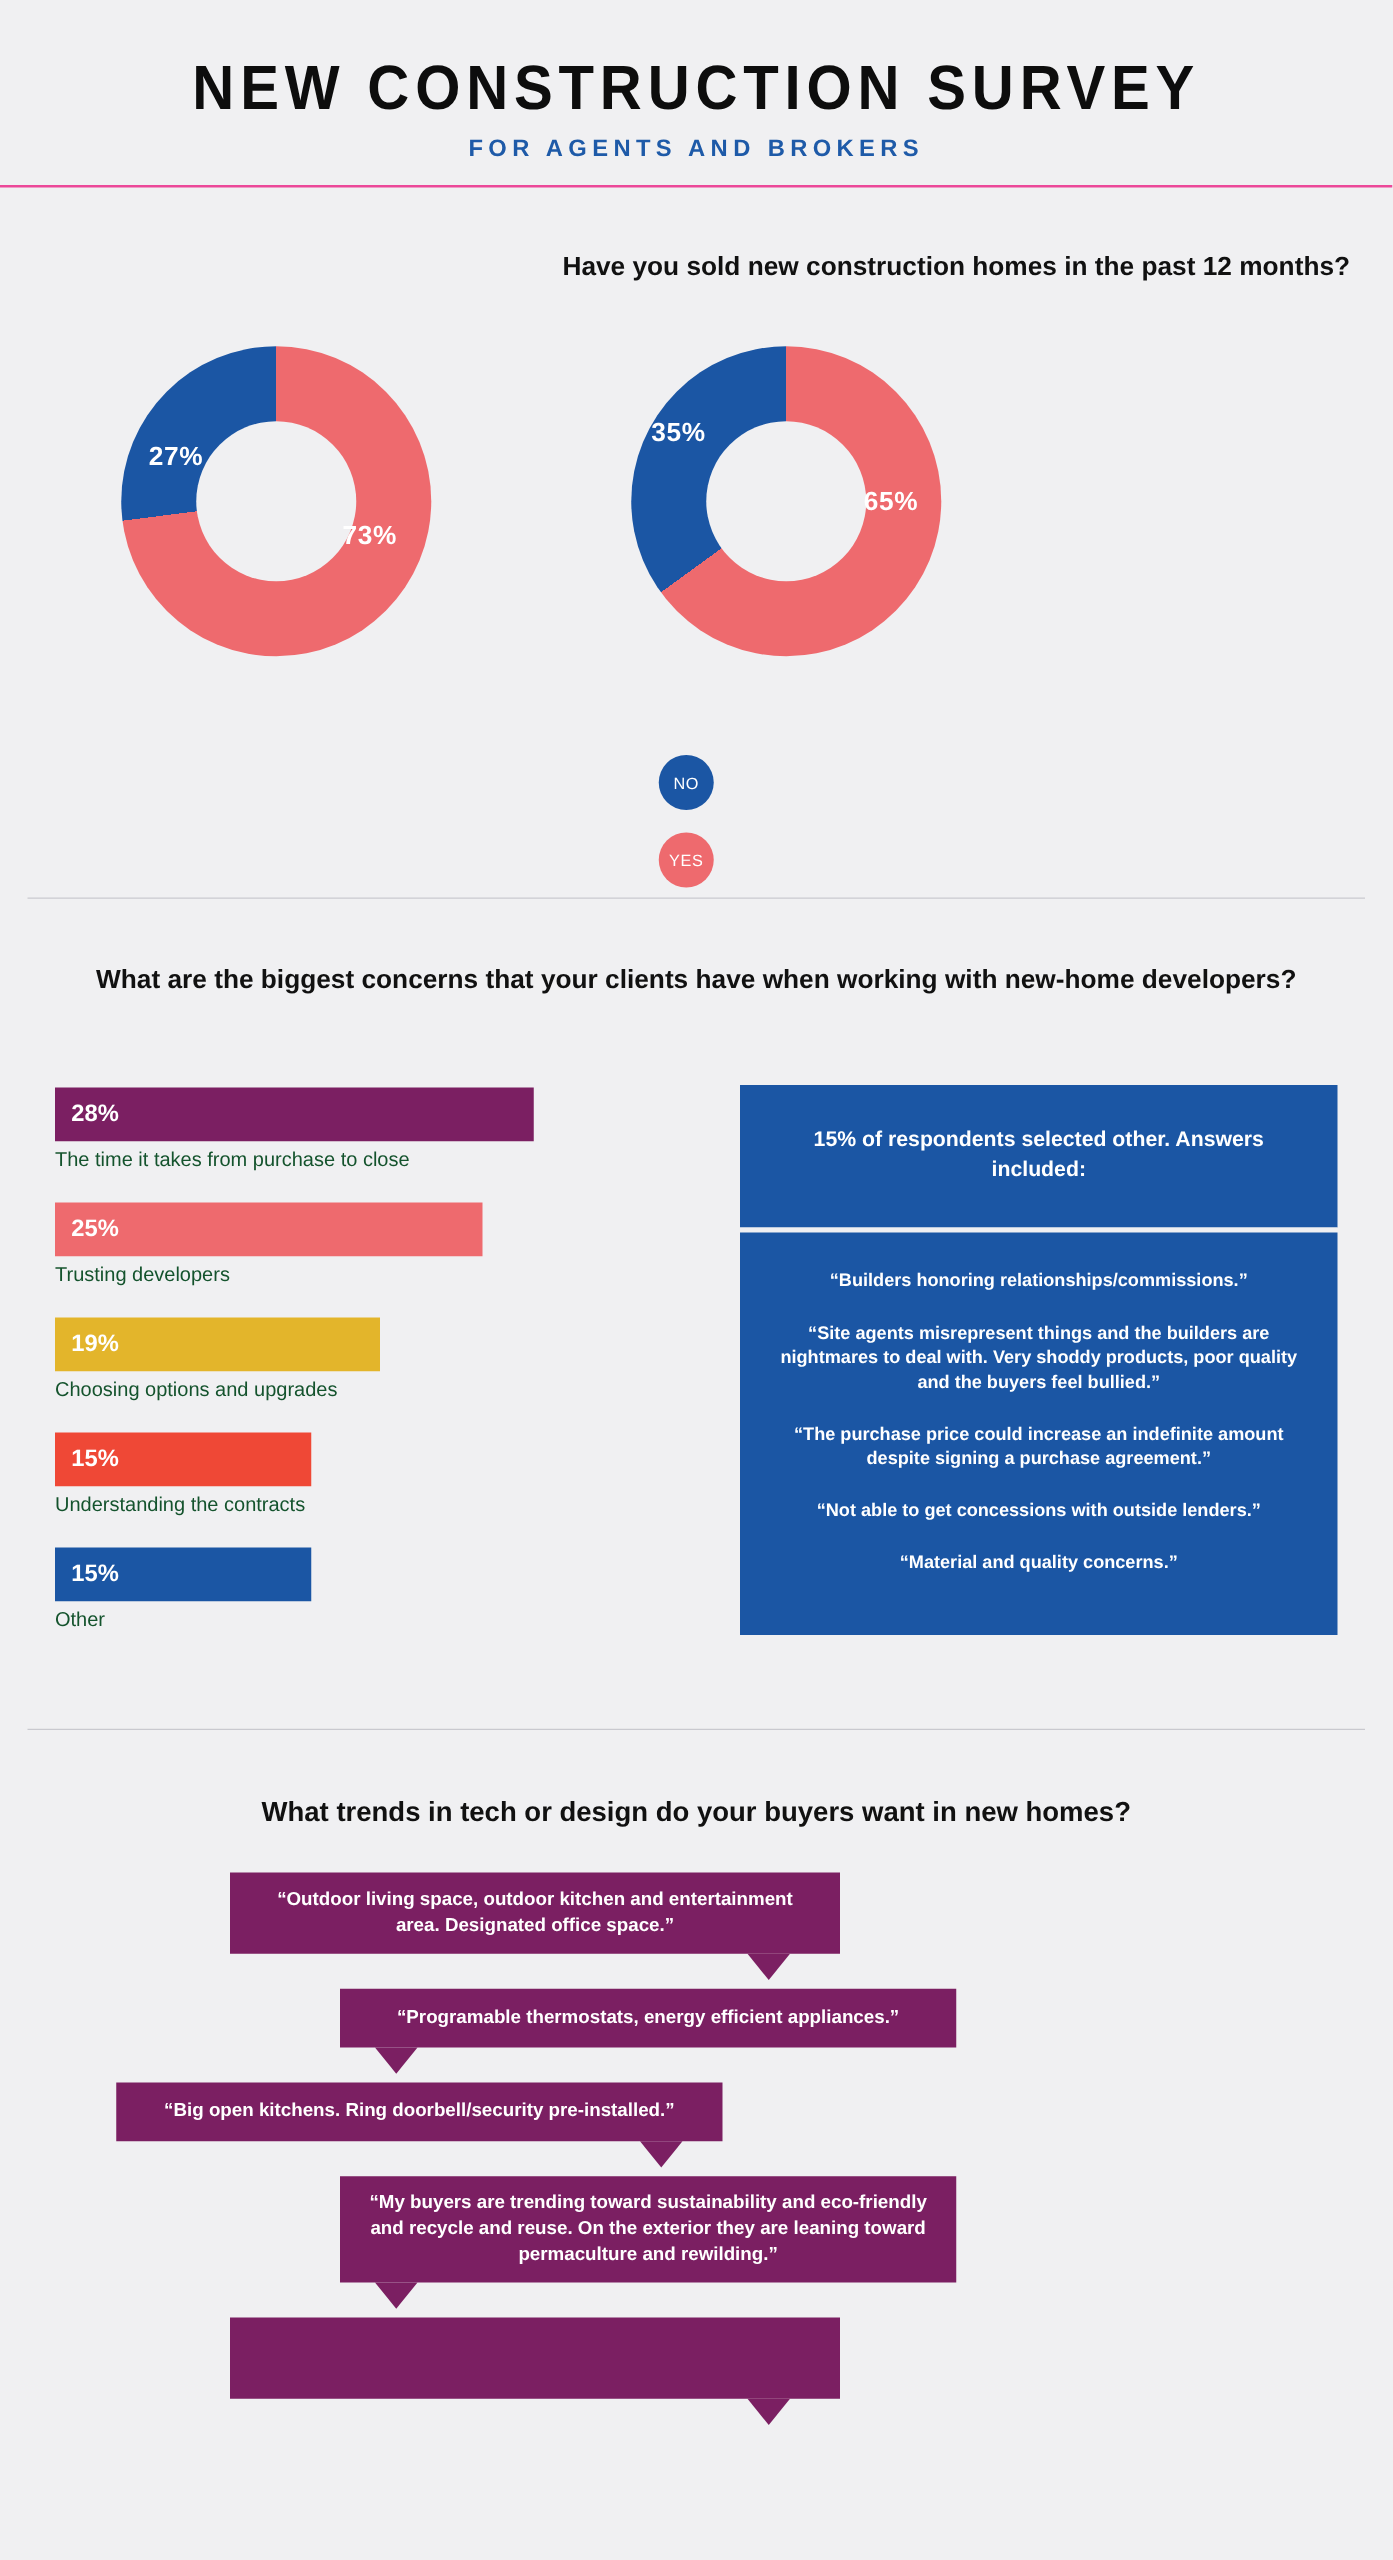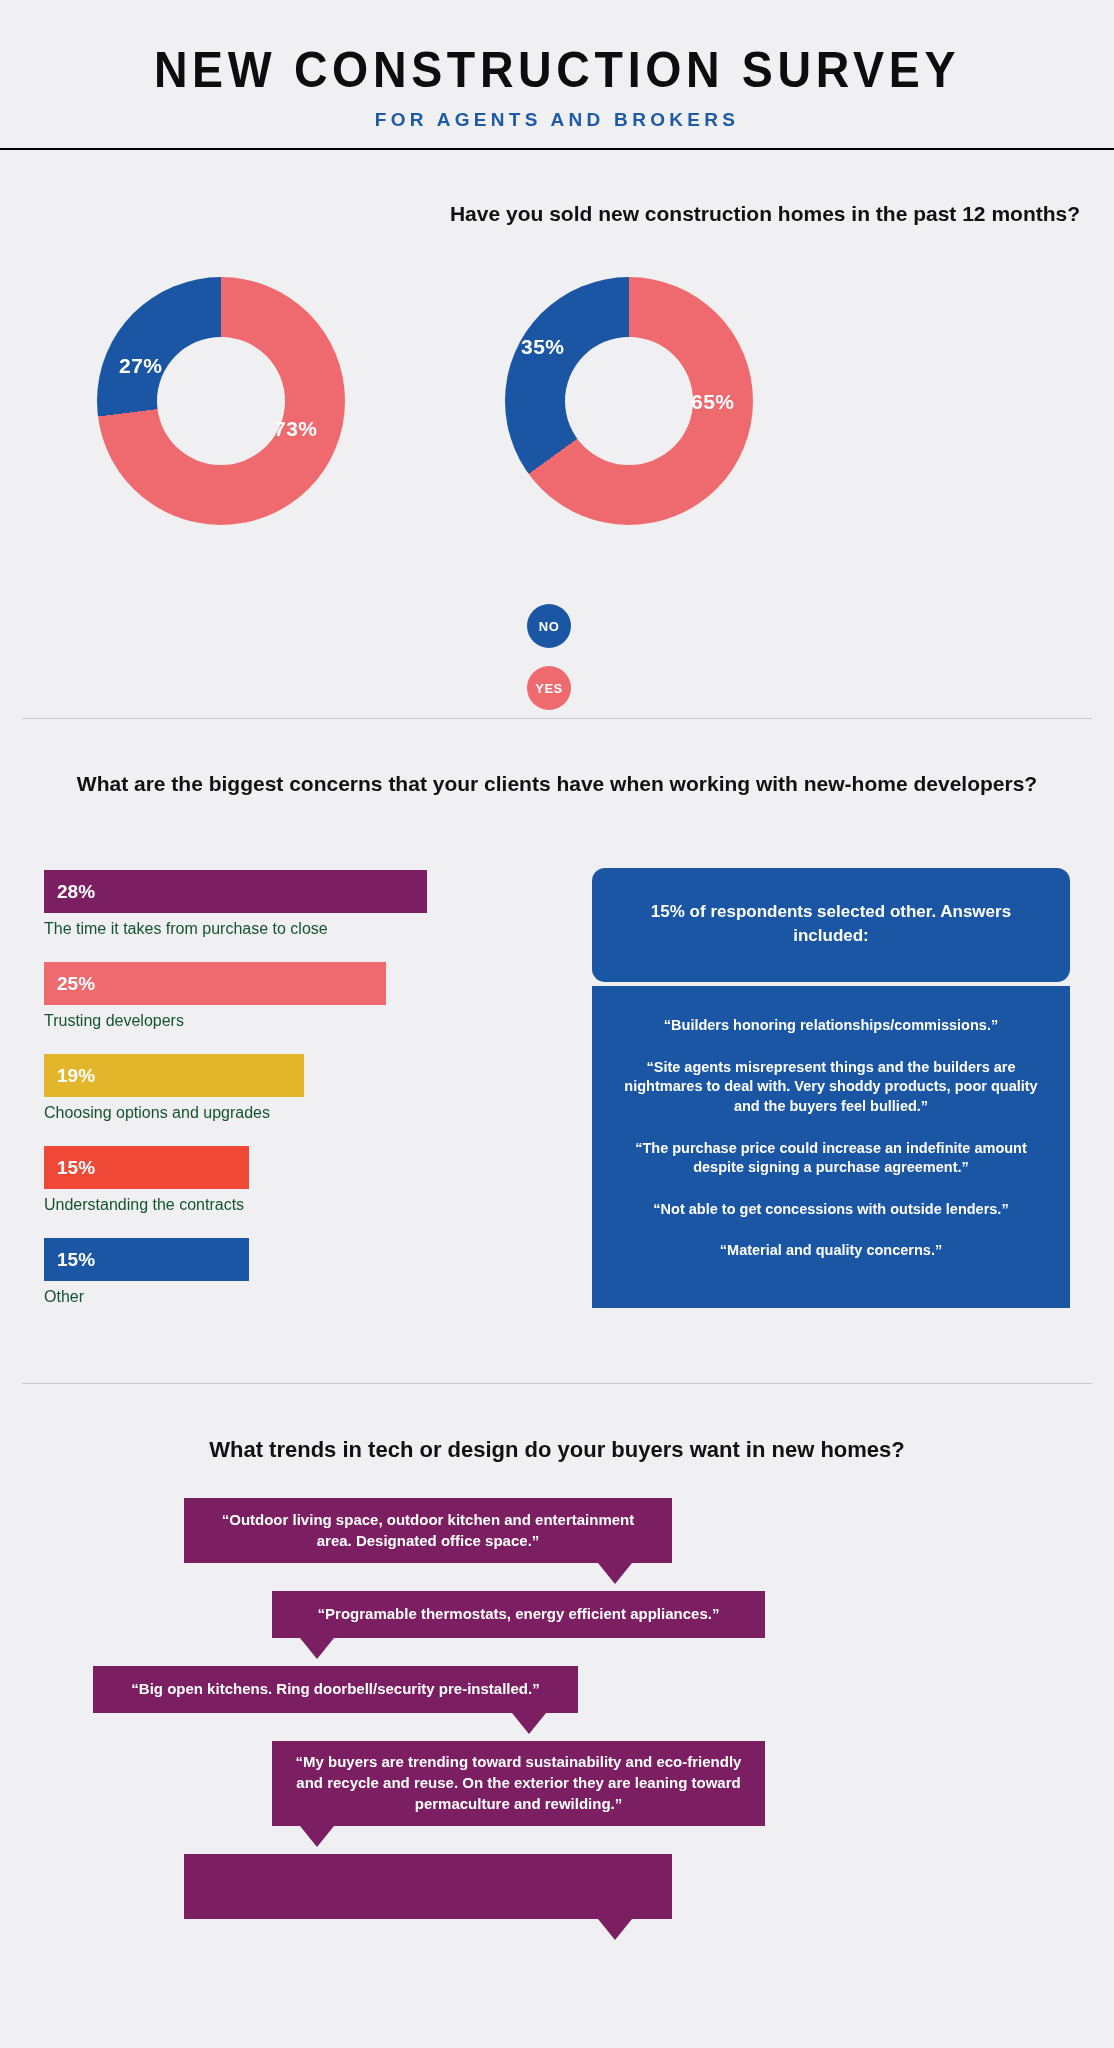--- a/index.html
+++ b/index.html
@@ -7,21 +7,21 @@
   body {
     background:#f0f0f2;
     font-family:"Liberation Sans", sans-serif;
     position:relative;
     overflow:hidden;
   }
 
   
   #header {
     height:150px;
-    border-bottom:2px solid #000000;
+    border-bottom:2px solid #ec4899;
     padding-top:44px;
     text-align:center;
     background:#f0f0f2;
   }
   #title {
     font-size:50px;
     font-weight:bold;
     letter-spacing:5px;
     color:#0d0d0d;
     line-height:1.05;
@@ -61,21 +61,21 @@
   .donut .pct {
     position:absolute;
     color:#fff; font-weight:bold;
     letter-spacing:0.5px;
   }
 
   #legend { position:absolute; left:527px; top:454px; }
   .legend-badge {
     width:44px; height:44px; border-radius:50%;
     display:flex; align-items:center; justify-content:center;
-    color:#fff; font-size:13px; font-weight:bold; letter-spacing:0.5px;
+    color:#fff; font-size:13px; font-weight:normal; letter-spacing:0.5px;
     margin-bottom:18px;
   }
 
   
   .divider {
     position:absolute; left:22px; width:1070px;
     height:1px; background:#c9c9cf;
   }
 
   
@@ -97,21 +97,21 @@
     font-size:16px; color:#14532d;
   }
 
   #quote-panel {
     position:absolute; left:592px; top:868px;
     width:478px;
   }
   #quote-head {
     background:#1b56a4; color:#fff;
     text-align:center; font-size:17px; font-weight:bold;
-    line-height:1.42; padding:32px 46px 34px;border-radius:13px;
+    line-height:1.42; padding:32px 46px 34px;
   }
   #quote-gap { height:4px; background:#f0f0f2; }
   #quote-body {
     background:#1b56a4; color:#fff;
     padding:30px 18px 34px;
     text-align:center;
   }
   .quote-item {
     font-size:14.5px; font-weight:bold; line-height:1.35;
     margin-bottom:22px;

